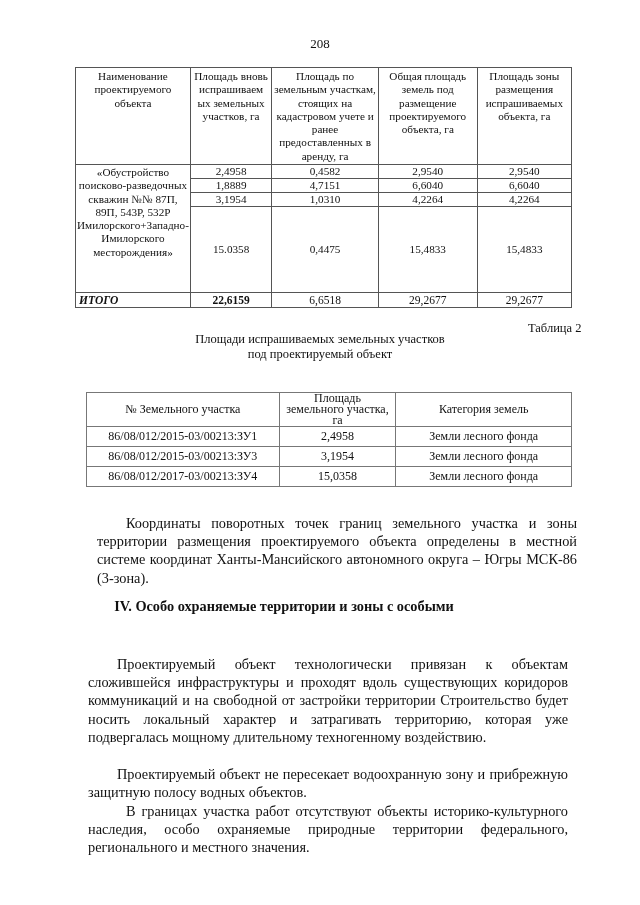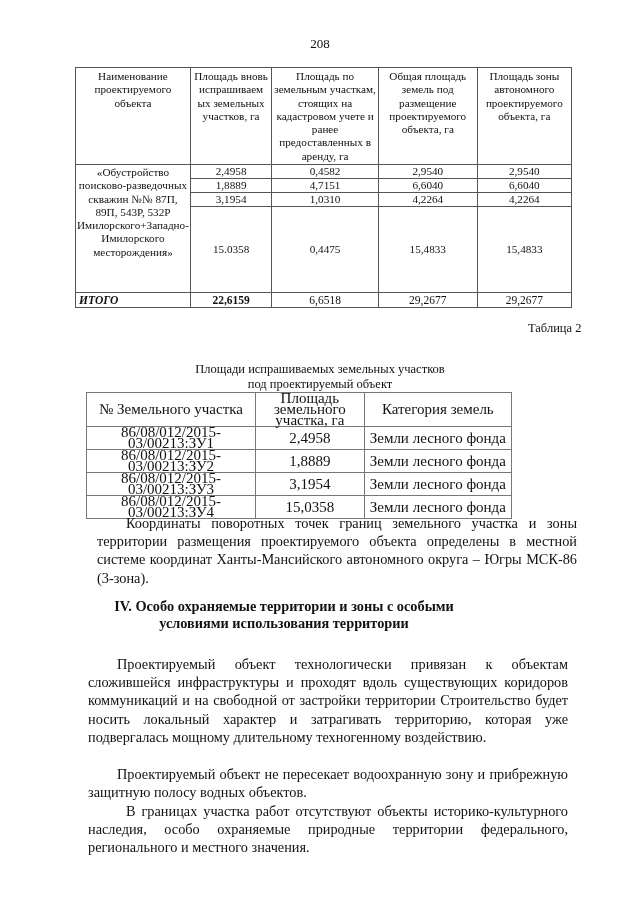--- a/index.html
+++ b/index.html
@@ -9,22 +9,22 @@
   table { border-collapse: collapse; position: absolute; }
   #t1 { left: 75px; top: 67px; width: 497px; font-size: 11.2px; line-height: 13.3px; }
   #t1 td, #t1 th { border: 1px solid #555; text-align: center; vertical-align: top; padding: 0 1px; font-weight: normal; }
   #t1 th { height: 94px; padding-top: 2px; }
   #t1 td.v { height: 13px; padding: 0; line-height: 13px; border-top: 1px solid #888; }
   #t1 td.vbig { vertical-align: middle; }
   #t1 .total td { font-size: 11.5px; font-weight: normal; line-height: 14px; }
   #t1 .total td.b { font-weight: bold; }
   #t1 .total td:first-child { text-align: left; padding-left: 3px; font-style: italic; }
   .table-label { position: absolute; top: 321px; left: 528px; font-size: 12.5px; }
-  .caption { position: absolute; top: 362px; left: 0; width: 640px; text-align: center; font-size: 12.5px; line-height: 15px; }
-  #t2 { left: 86px; top: 392px; width: 426px; font-size: 15px; }
+  .caption { position: absolute; top: 332px; left: 0; width: 640px; text-align: center; font-size: 12.5px; line-height: 15px; }
+  #t2 { left: 86px; top: 392px; width: 486px; font-size: 12px; }
   #t2 td, #t2 th { border: 1px solid #777; text-align: center; font-weight: normal; height: 19px; padding: 0; line-height: 11px; }
   #t2 th { height: 29px; }
   .para { position: absolute; left: 88px; width: 480px; font-size: 14.3px; line-height: 18.2px; text-align: justify; }
   .indent { text-indent: 29px; }
   .heading { position: absolute; left: 0; width: 568px; text-align: center; font-size: 14.3px; line-height: 17px; font-weight: bold; }
 </style>
 </head>
 <body>
 
 <div class="page-number">208</div>
@@ -36,21 +36,21 @@
       <col style="width:109px">
       <col style="width:101px">
       <col style="width:96px">
   </colgroup>
   <tbody>
       <tr>
     <th>Наименование проектируемого объекта</th>
     <th>Площадь вновь испрашиваем ых земельных участков, га</th>
     <th>Площадь по земельным участкам, стоящих на кадастровом учете и ранее предоставленных в аренду, га</th>
     <th>Общая площадь земель под размещение проектируемого объекта, га</th>
-    <th>Площадь зоны автономного проектируемого объекта, га</th>
+    <th>Площадь зоны размещения испрашиваемых объекта, га</th>
   </tr>
   <tr>
     <td rowspan="4" class="vbig" style="vertical-align:top;padding-top:1px;">«Обустройство поисково-разведочных скважин №№ 87П, 89П, 543Р, 532Р Имилорского+Западно-Имилорского месторождения»</td>
     <td class="v">2,4958</td>
     <td class="v">0,4582</td>
     <td class="v">2,9540</td>
     <td class="v">2,9540</td>
   </tr>
   <tr>
     <td class="v">1,8889</td>
@@ -98,39 +98,33 @@
     <th>№  Земельного участка</th>
     <th style="padding:0 6px;">Площадь земельного участка, га</th>
     <th>Категория земель</th>
   </tr>
   <tr>
     <td>86/08/012/2015-03/00213:ЗУ1</td>
     <td>2,4958</td>
     <td>Земли лесного фонда</td>
   </tr>
   <tr>
-    <td>86/08/012/2015-03/00213:ЗУ2</td>
-    <td>1,8889</td>
-    <td>Земли лесного фонда</td>
-  </tr>
-  <tr>
     <td>86/08/012/2015-03/00213:ЗУ3</td>
     <td>3,1954</td>
     <td>Земли лесного фонда</td>
   </tr>
   <tr>
-    <td>86/08/012/2015-03/00213:ЗУ4</td>
+    <td>86/08/012/2017-03/00213:ЗУ4</td>
     <td>15,0358</td>
     <td>Земли лесного фонда</td>
   </tr>
 </tbody>
   </table>
 
 <p class="para indent" style="top:505px;margin:9px;">Координаты поворотных точек границ земельного участка и зоны территории размещения проектируемого объекта определены в местной системе координат Ханты-Мансийского автономного округа – Югры МСК-86 (3-зона).</p>
 
 <div class="heading" style="top:598px;">
   <div>IV.  Особо охраняемые территории и зоны с особыми</div>
-  <div>условиями использования территории</div>
 </div>
 
 <p class="para indent" style="top:655px;margin:0;">Проектируемый объект технологически привязан к объектам сложившейся инфраструктуры и проходят вдоль существующих коридоров коммуникаций и на свободной от застройки территории Строительство будет носить локальный характер и затрагивать территорию, которая уже подвергалась мощному длительному техногенному воздействию.</p>
 <p class="para indent" style="top:765px;margin:0;">Проектируемый объект не пересекает водоохранную зону и прибрежную защитную полосу водных объектов.</p>
 <p class="para" style="top:802px;margin:0;text-indent:38px;">В границах участка работ отсутствуют объекты историко-культурного наследия, особо охраняемые природные территории федерального, регионального и местного значения.</p>
 
 </body></html>

